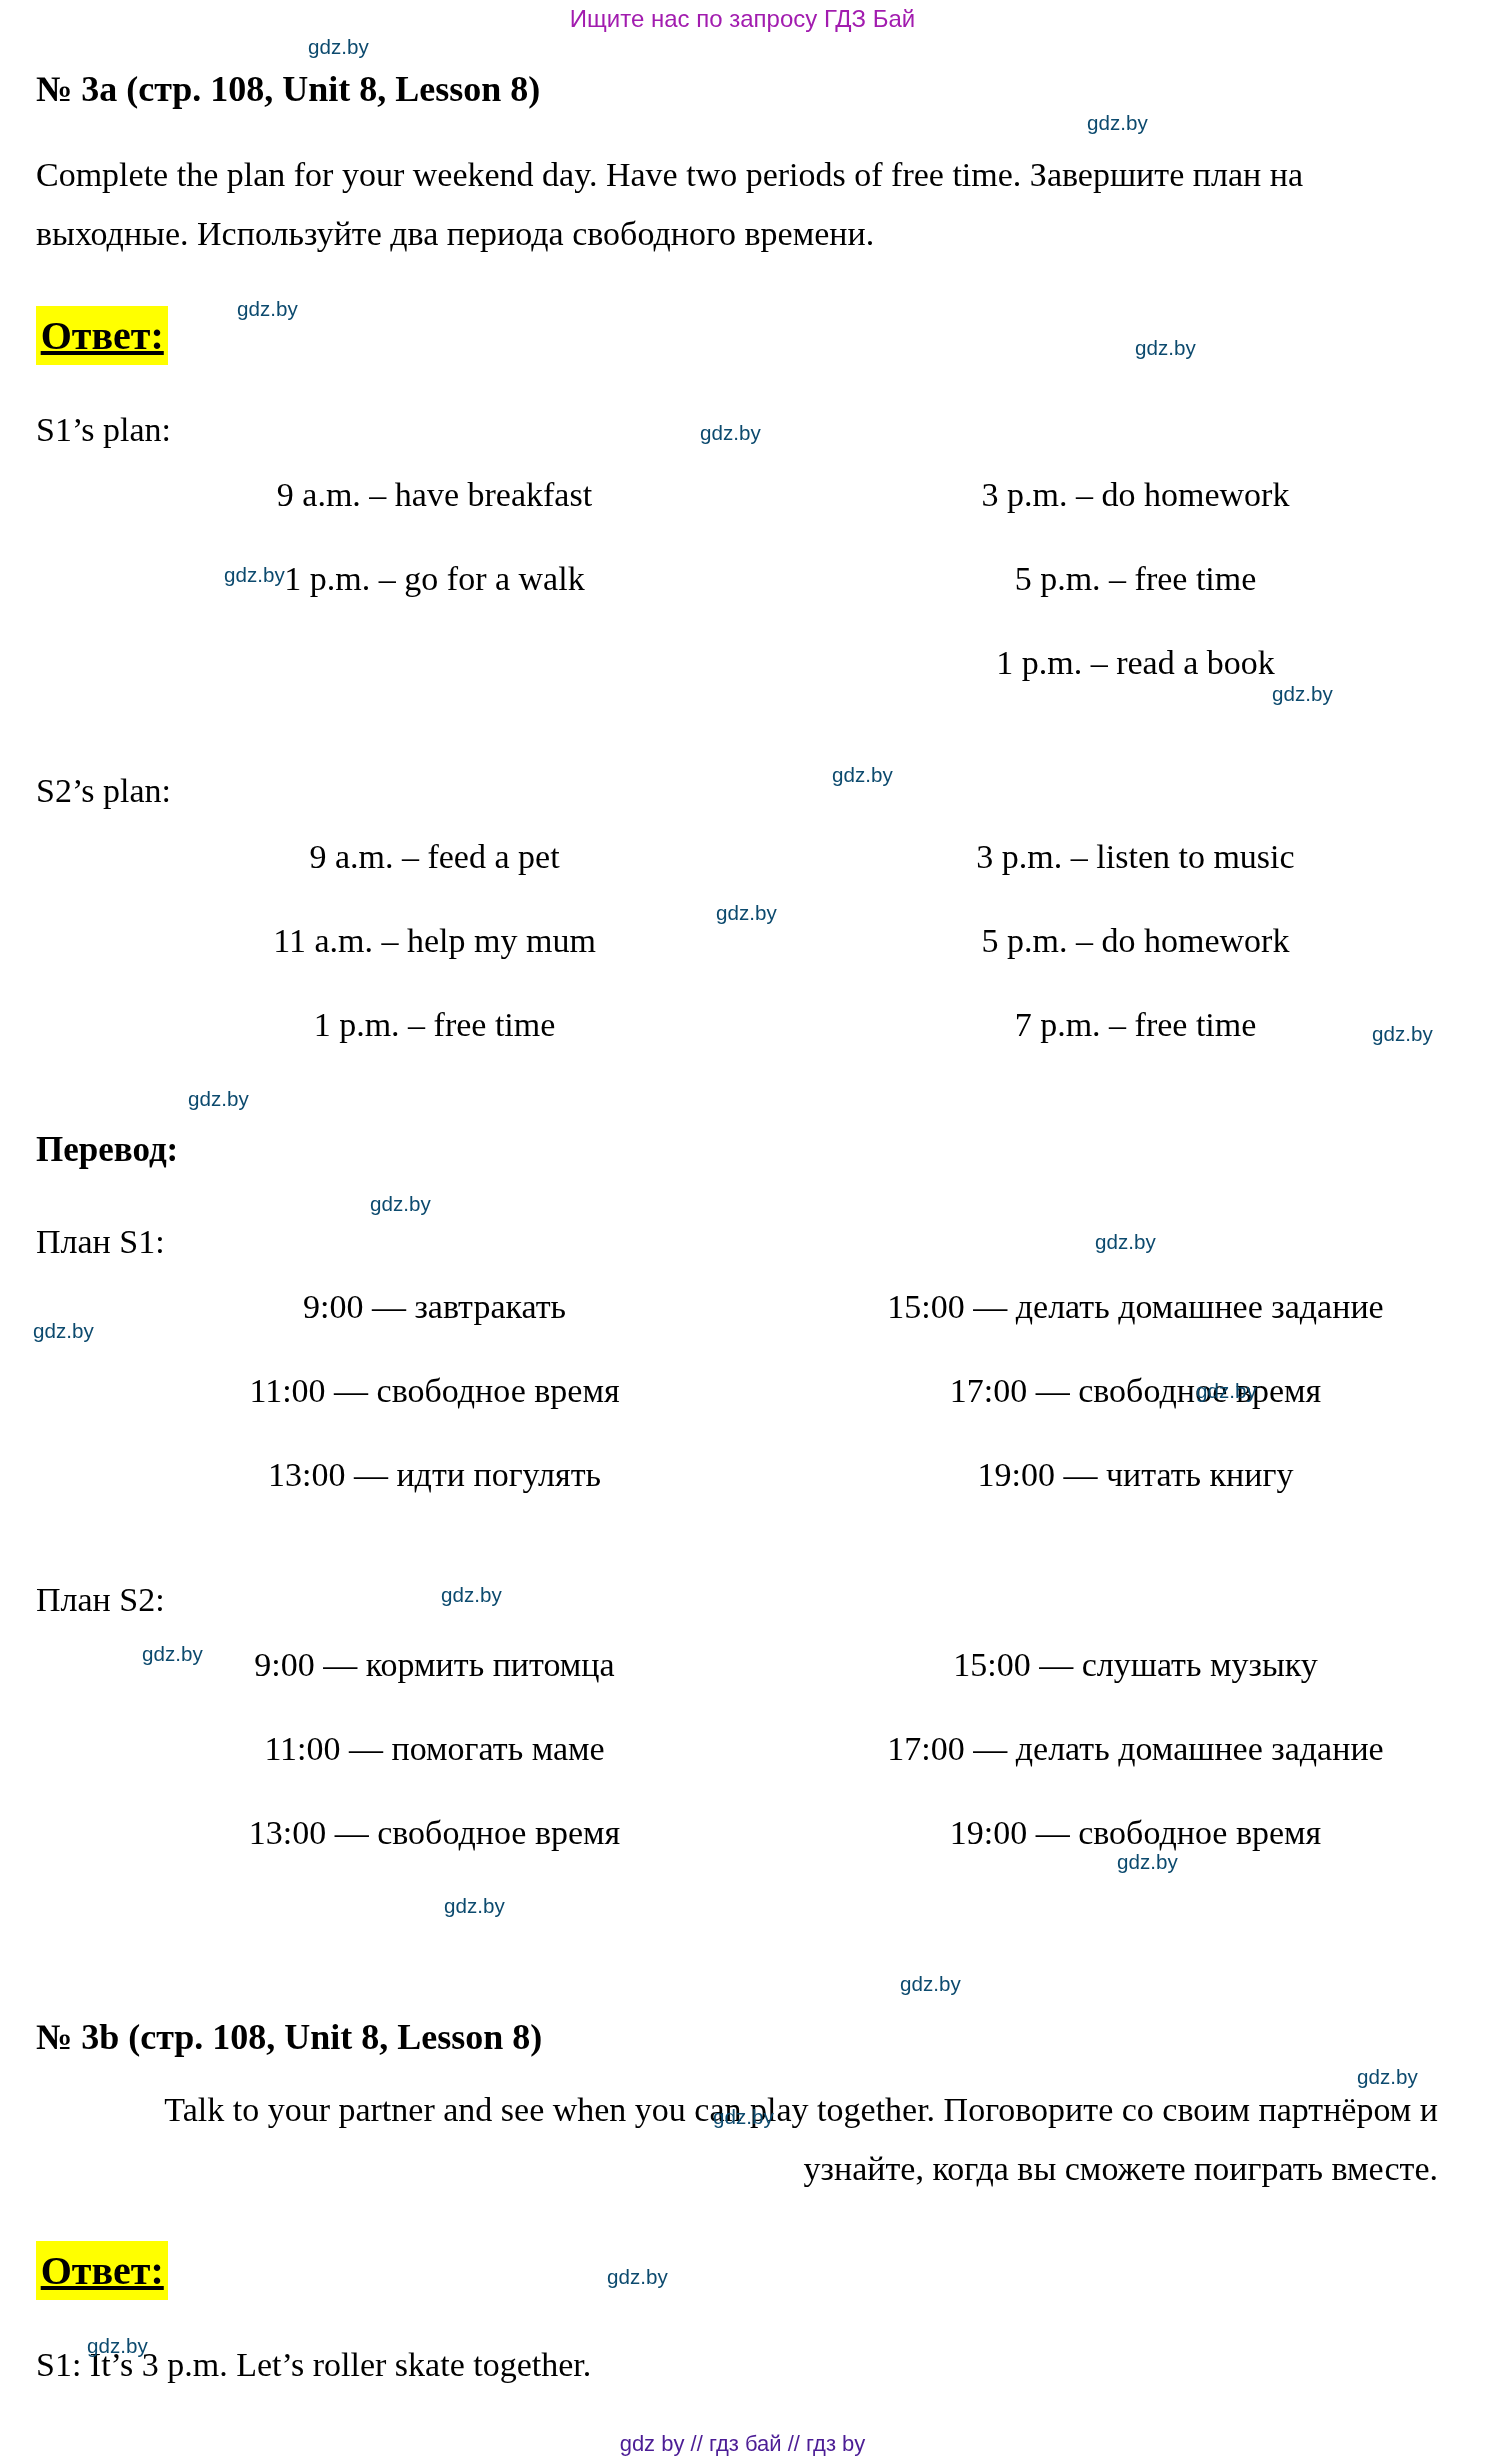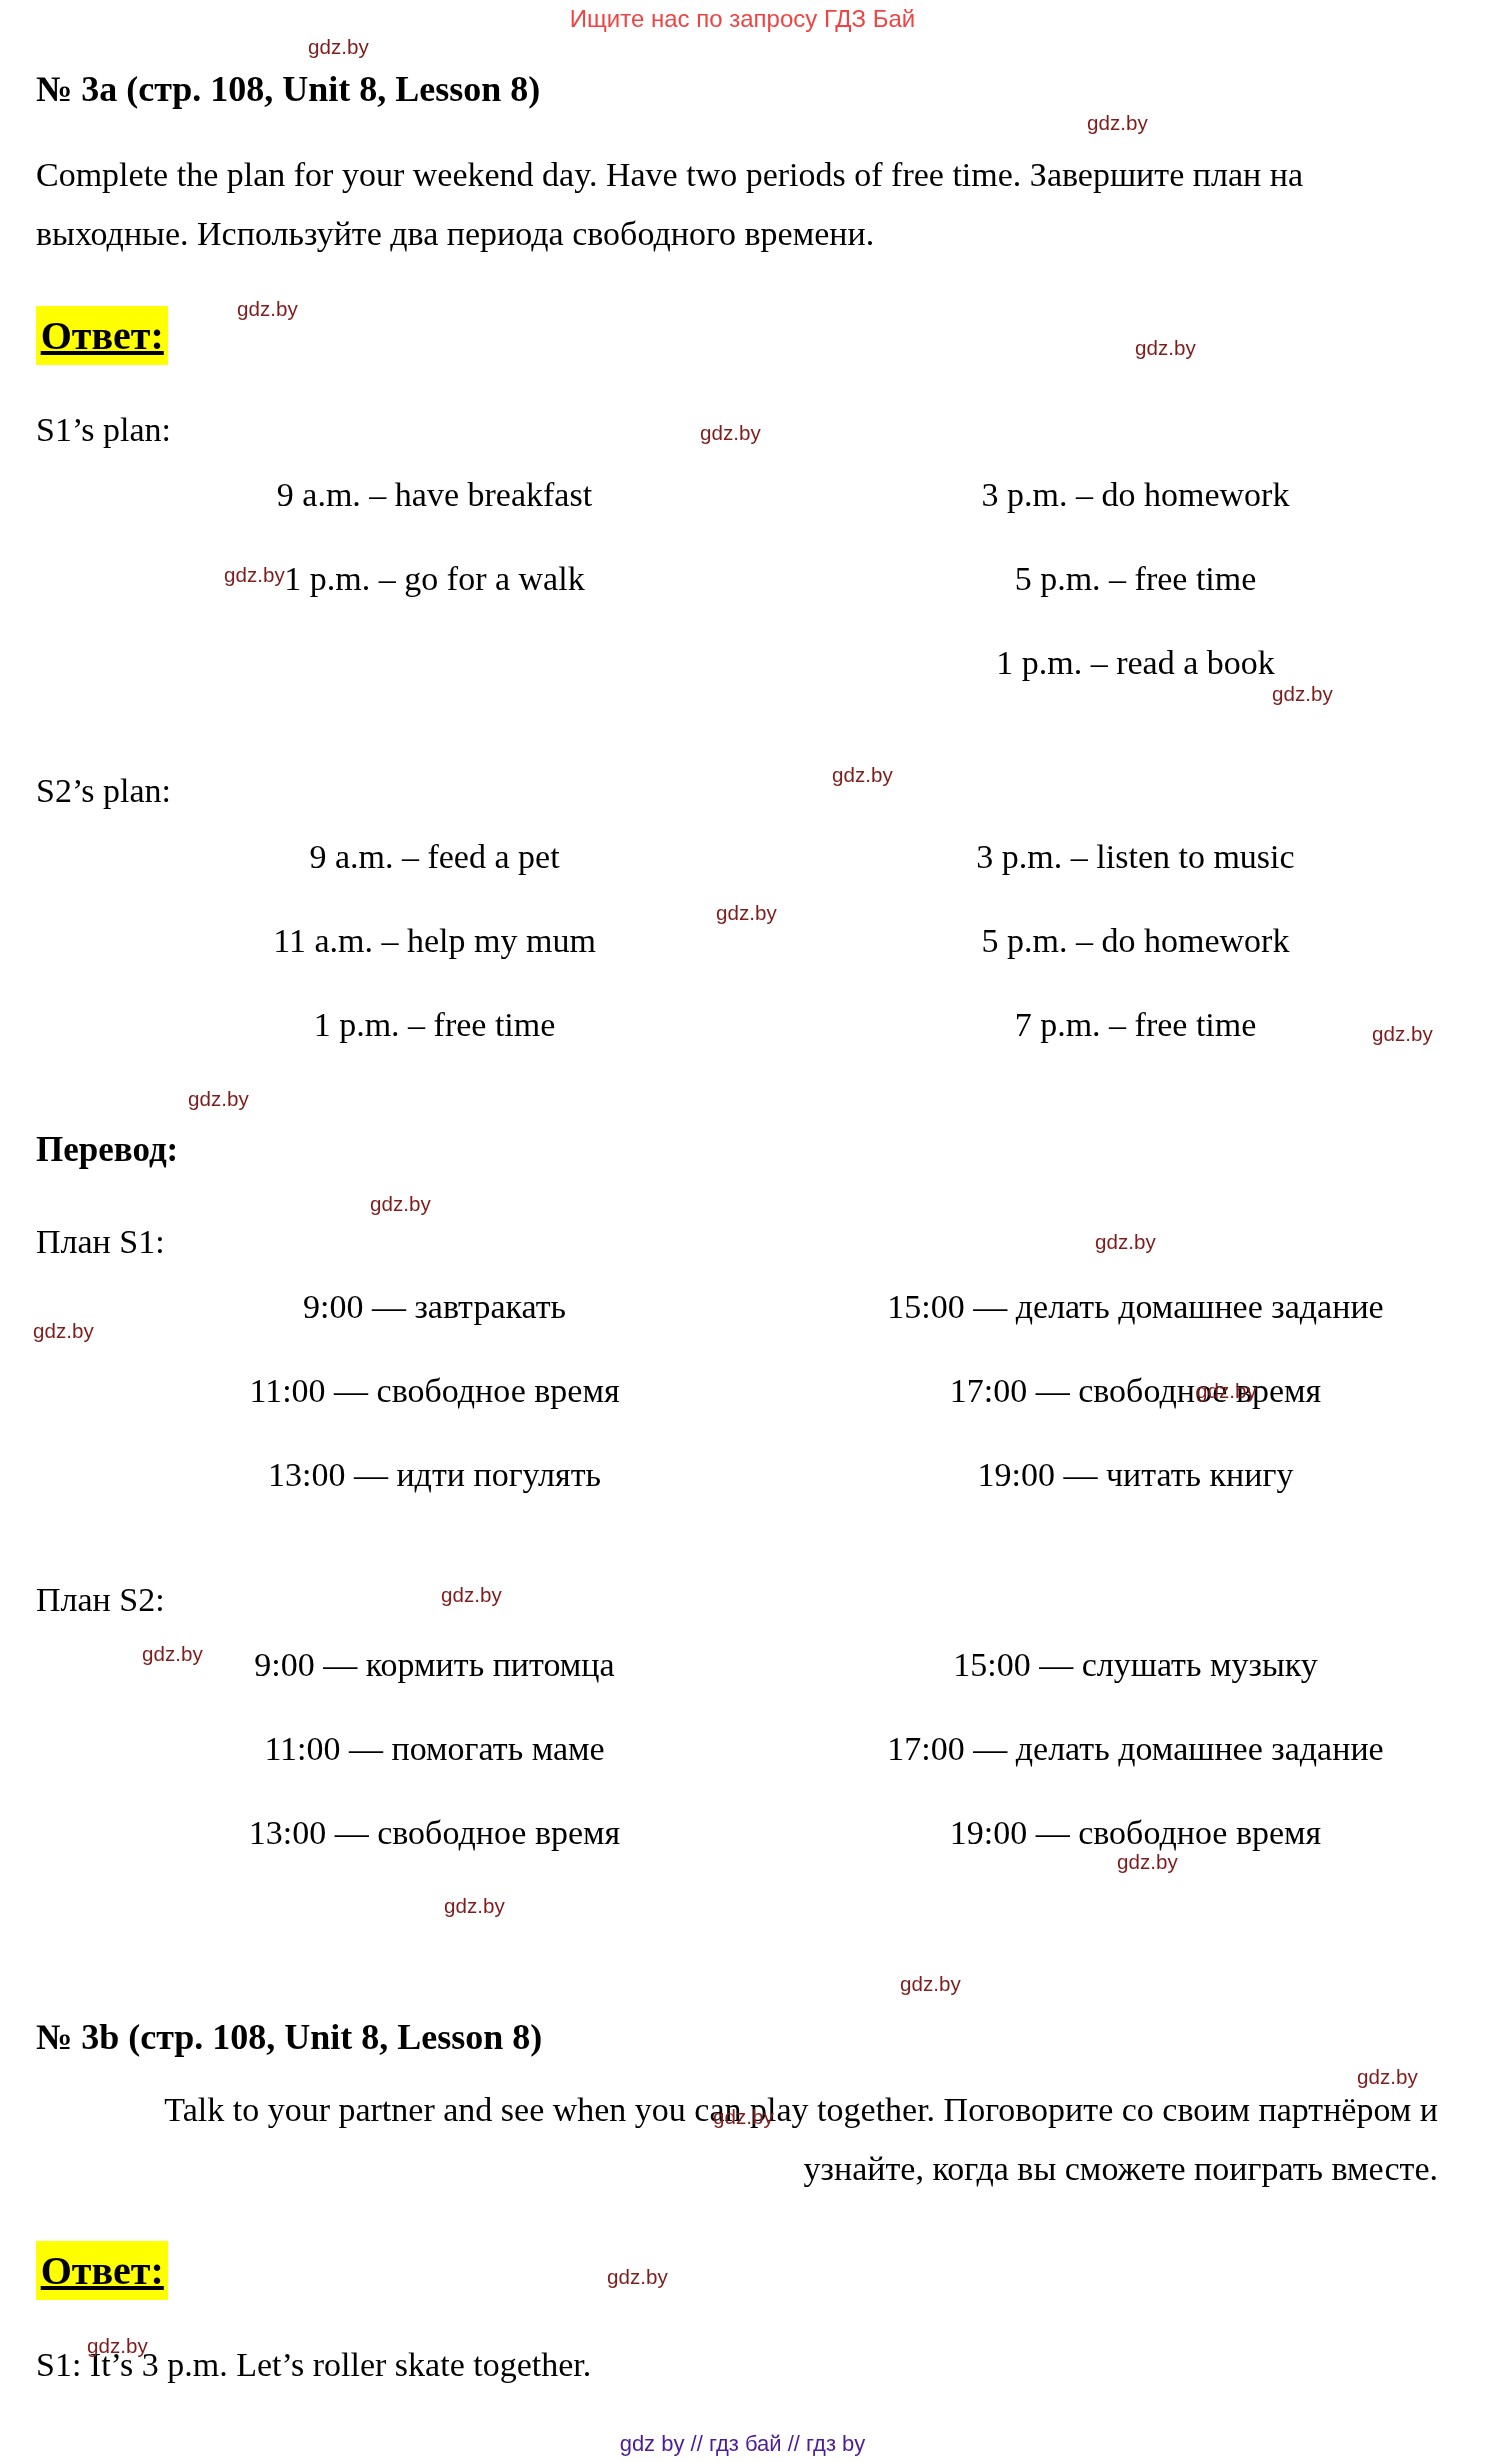--- a/index.html
+++ b/index.html
@@ -9,26 +9,26 @@
     width:1485px; height:2462px;
     background:#ffffff;
     color:#000000;
     font-family:"Liberation Serif", serif;
     overflow:hidden;
   }
   .banner {
     position:absolute; top:4.7px; left:0; width:100%;
     text-align:center;
     font-family:"Liberation Sans", sans-serif;
-    font-size:24px; color:#ef4444;
+    font-size:24px; color:#a21caf;
   }
   .wm {
     position:absolute;
     font-family:"Liberation Sans", sans-serif;
-    font-size:20.6px; color:#7f1d1d;
+    font-size:20.6px; color:#0c4a6e;
     white-space:nowrap;
   }
   .content { padding:0 47px 0 36px; }
   .task-heading {
     font-size:36px; font-weight:bold; line-height:47px;
     font-family:"Liberation Serif", serif;
   }
   .h3a { margin-top:66px; }
   .h3b { margin-top:127px; }
   .desc { font-size:34px; line-height:59px; margin-top:32px; }

